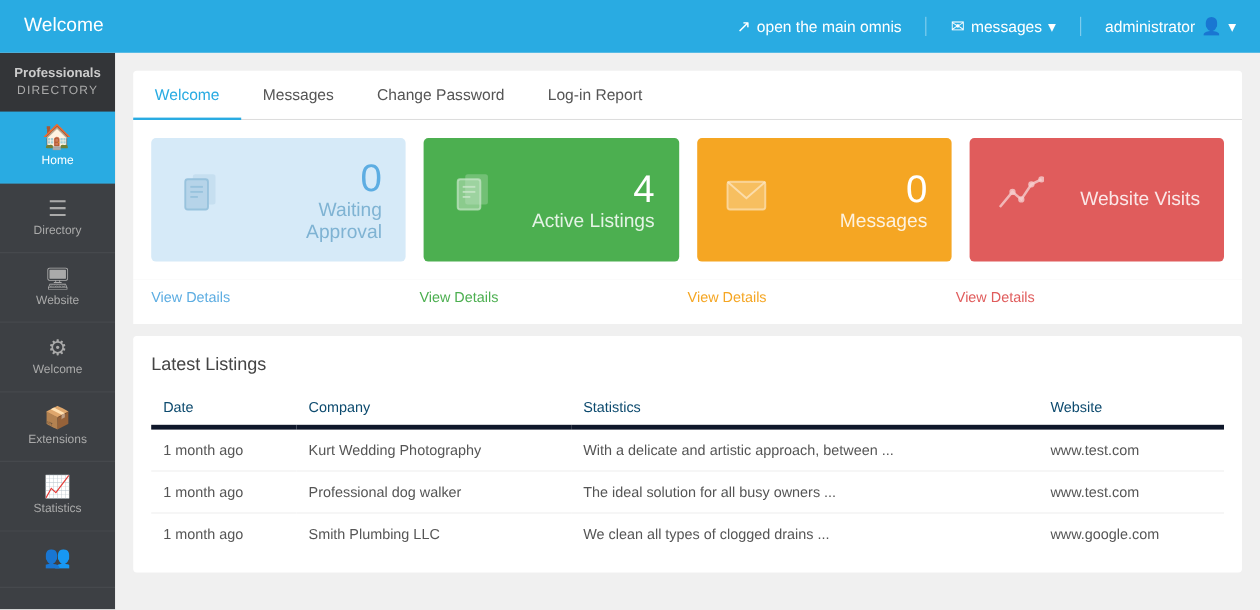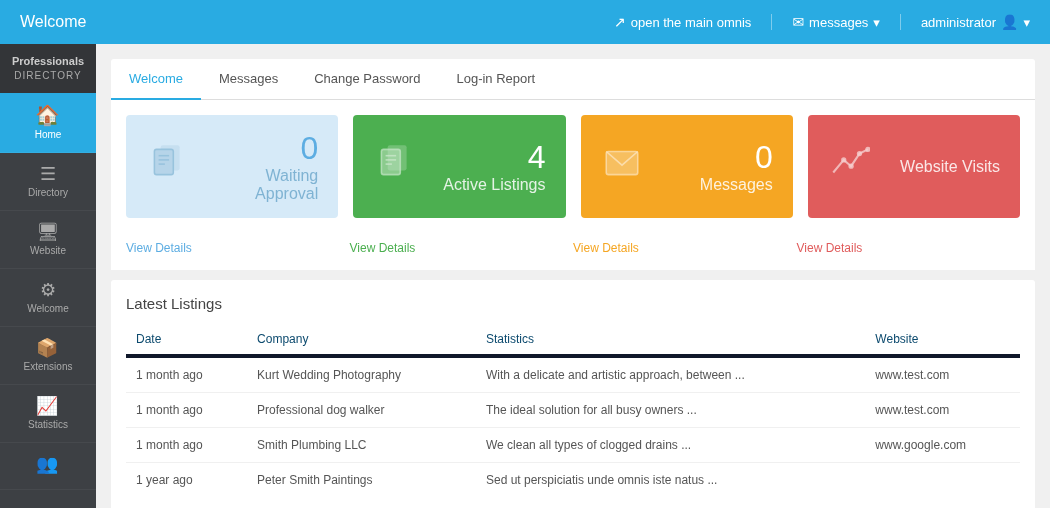--- a/index.html
+++ b/index.html
@@ -403,24 +403,18 @@
               <td>Professional dog walker</td>
               <td>The ideal solution for all busy owners ...</td>
               <td>www.test.com</td>
             </tr>
             <tr>
               <td>1 month ago</td>
               <td>Smith Plumbing LLC</td>
               <td>We clean all types of clogged drains ...</td>
               <td>www.google.com</td>
             </tr>
-            <tr>
-              <td>1 year ago</td>
-              <td>Peter Smith Paintings</td>
-              <td>Sed ut perspiciatis unde omnis iste natus ...</td>
-              <td></td>
-            </tr>
           </tbody>
       </table>
     </div>
 
   </main>
 </div>
 
 </body></html>

